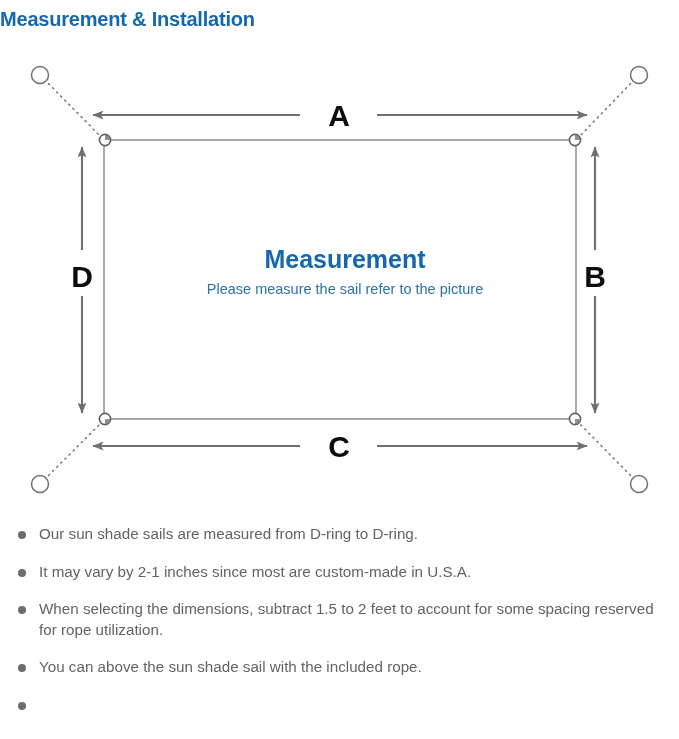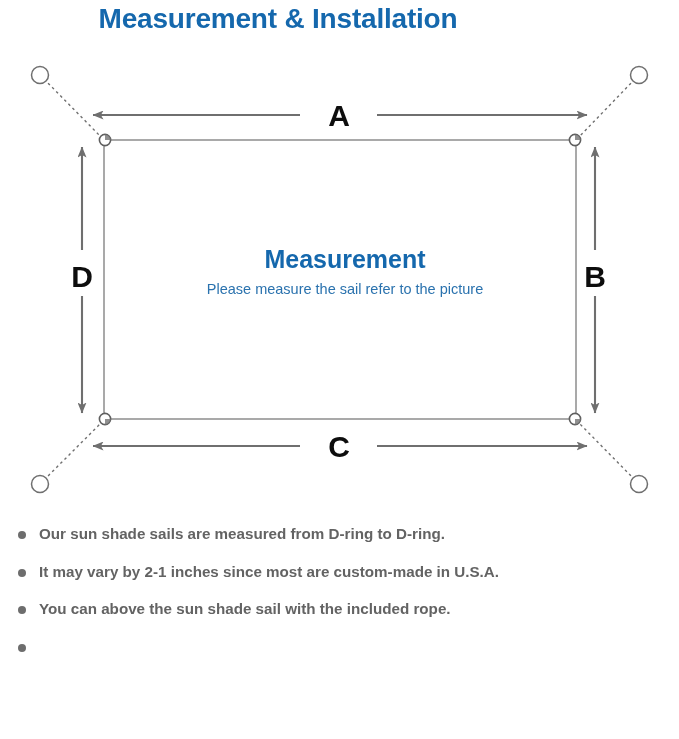--- a/index.html
+++ b/index.html
@@ -17,22 +17,21 @@
     color: #5a5a5a;
     -webkit-font-smoothing: antialiased;
   }
 
   
   #page-title {
     position: absolute;
     top: 0px;
     left: 0;
     width: 556px;
-    text-align: center;
-    font-size: 28px;
+    font-size: 20px;
     font-weight: bold;
     letter-spacing: -0.2px;
     color: #1568ad;
     line-height: 38px;
   }
 
   
   #diagram {
     position: absolute;
     top: 44px;
@@ -85,21 +84,20 @@
     position: absolute;
     left: 8px;
     top: 7px;
     width: 8px;
     height: 8px;
     border-radius: 50%;
     background: #6d6d6d;
   }
   #notes li .note-text {
     display: block;
-    font-weight: bold;
   }
 </style>
 </head>
 <body>
 
 <div id="page-title">Measurement &amp; Installation</div>
 
 <div id="diagram">
   <svg width="679" height="470" viewBox="0 0 679 470" xmlns="http://www.w3.org/2000/svg">
 
@@ -175,18 +173,22 @@
   <li>
     <span class="bullet-dot"></span>
     <span class="note-text">Our sun shade sails are measured from D-ring to D-ring.</span>
   </li>
   <li>
     <span class="bullet-dot"></span>
     <span class="note-text">It may vary by 2-1 inches since most are custom-made in U.S.A.</span>
   </li>
   <li>
     <span class="bullet-dot"></span>
+    <span class="note-text">When selecting the dimensions, subtract 1.5 to 2 feet to account for some spacing reserved for rope utilization.</span>
+  </li>
+  <li>
+    <span class="bullet-dot"></span>
     <span class="note-text">You can above the sun shade sail with the included rope.</span>
   </li>
   <li>
     <span class="bullet-dot"></span>
   </li>
 </ul>
 
 </body></html>

